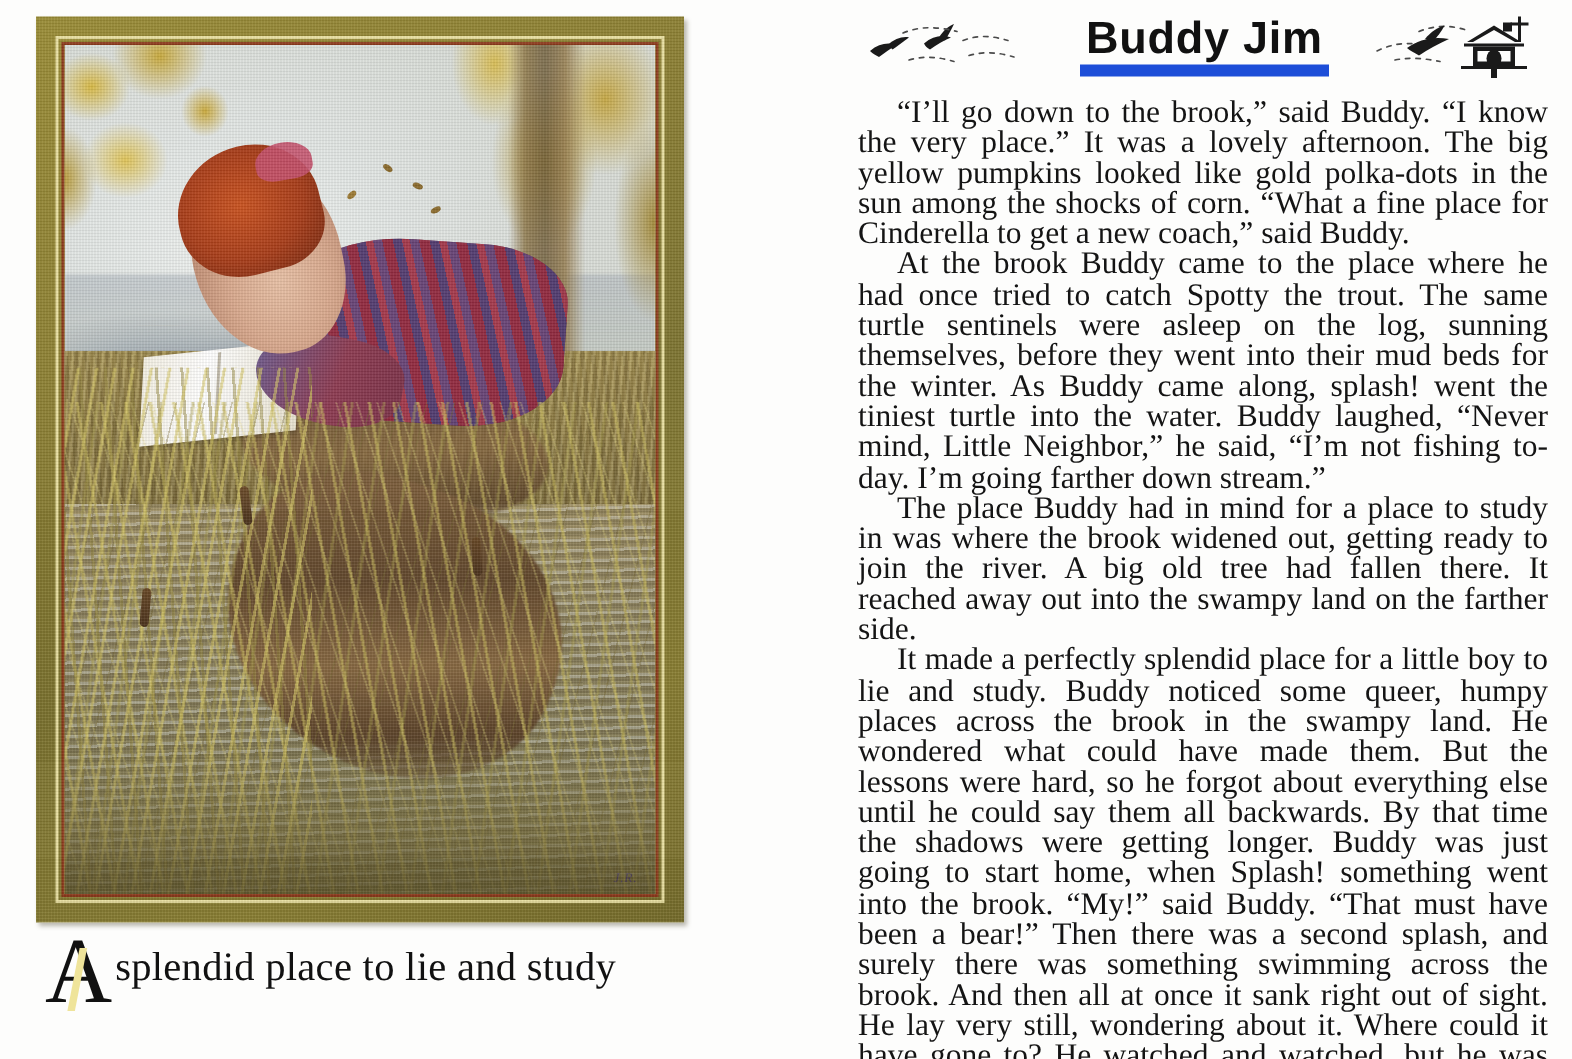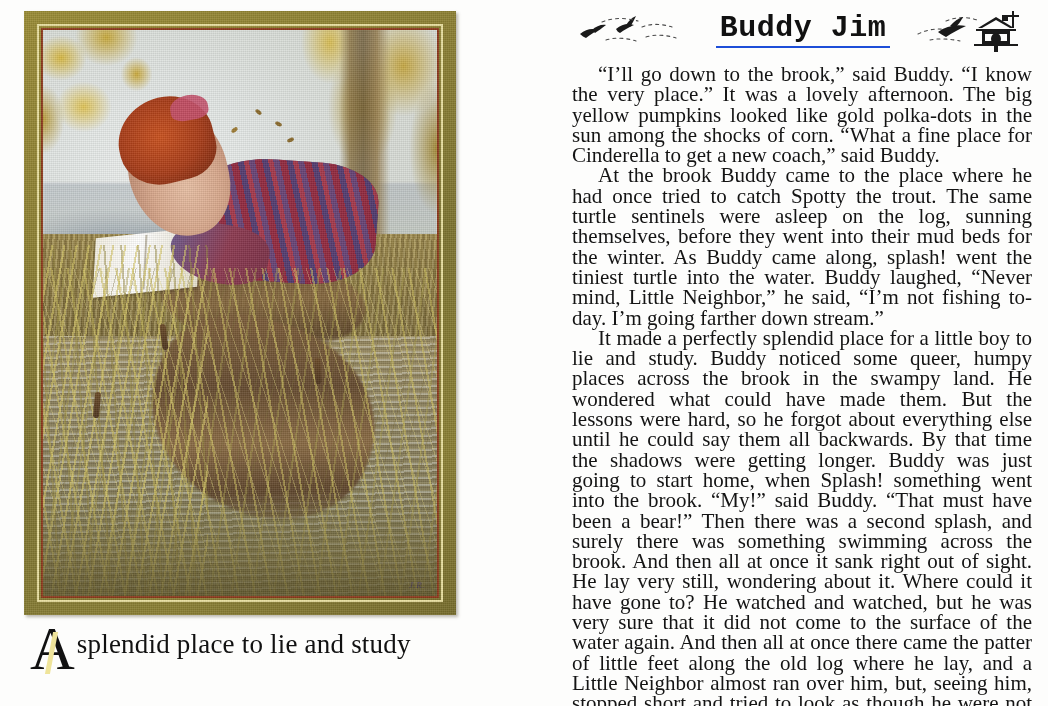--- a/index.html
+++ b/index.html
@@ -373,26 +373,26 @@
 
   .masthead {
     position: relative;
     height: 52px;
     display: flex;
     align-items: center;
     justify-content: space-between;
     padding: 4px 0 0 0;
   }
   .masthead-title {
-    font-family: Liberation Mono, monospace;
+    font-family: Liberation Sans, sans-serif;
     font-size: 30px;
     font-weight: bold;
     color: #111111;
     letter-spacing: 0.5px;
-    border-bottom: 2px solid #1d4ed8;
+    border-bottom: 8px solid #1d4ed8;
     padding: 0 4px 1px 4px;
     line-height: 1.1;
     white-space: nowrap;
   }
   .orn {
     width: 118px;
     height: 44px;
     flex: 0 0 auto;
   }
   .orn svg { display: block; }
@@ -526,18 +526,19 @@
             <path d="M91 7 L103 7 L103 9 L91 9 Z"></path>
           </g>
         </svg>
       </span>
 
     </div>
 
     <div class="body-text">
       <p>“I’ll go down to the brook,” said Buddy. “I know the very place.” It was a lovely afternoon. The big yellow pumpkins looked like gold polka-dots in the sun among the shocks of corn. “What a fine place for Cinderella to get a new coach,” said Buddy.</p>
       <p>At the brook Buddy came to the place where he had once tried to catch Spotty the trout. The same turtle sentinels were asleep on the log, sunning themselves, before they went into their mud beds for the winter. As Buddy came along, splash! went the tiniest turtle into the water. Buddy laughed, “Never mind, Little Neighbor,” he said, “I’m not fishing to-day. I’m going farther down stream.”</p>
+      <p>The place Buddy had in mind for a place to study in was where the brook widened out, getting ready to join the river. A big old tree had fallen there. It reached away out into the swampy land on the farther side.</p>
       <p class="clipped">It made a perfectly splendid place for a little boy to lie and study. Buddy noticed some queer, humpy places across the brook in the swampy land. He wondered what could have made them. But the lessons were hard, so he forgot about everything else until he could say them all backwards. By that time the shadows were getting longer. Buddy was just going to start home, when Splash! something went into the brook. “My!” said Buddy. “That must have been a bear!” Then there was a second splash, and surely there was something swimming across the brook. And then all at once it sank right out of sight. He lay very still, wondering about it. Where could it have gone to? He watched and watched, but he was very sure that it did not come to the surface of the water again. And then all at once there came the patter of little feet along the old log where he lay, and a Little Neighbor almost ran over him, but, seeing him, stopped short and tried to look as though he were not there.</p>
     </div>
 
   </div>
 
 </div>
 
 </body></html>

